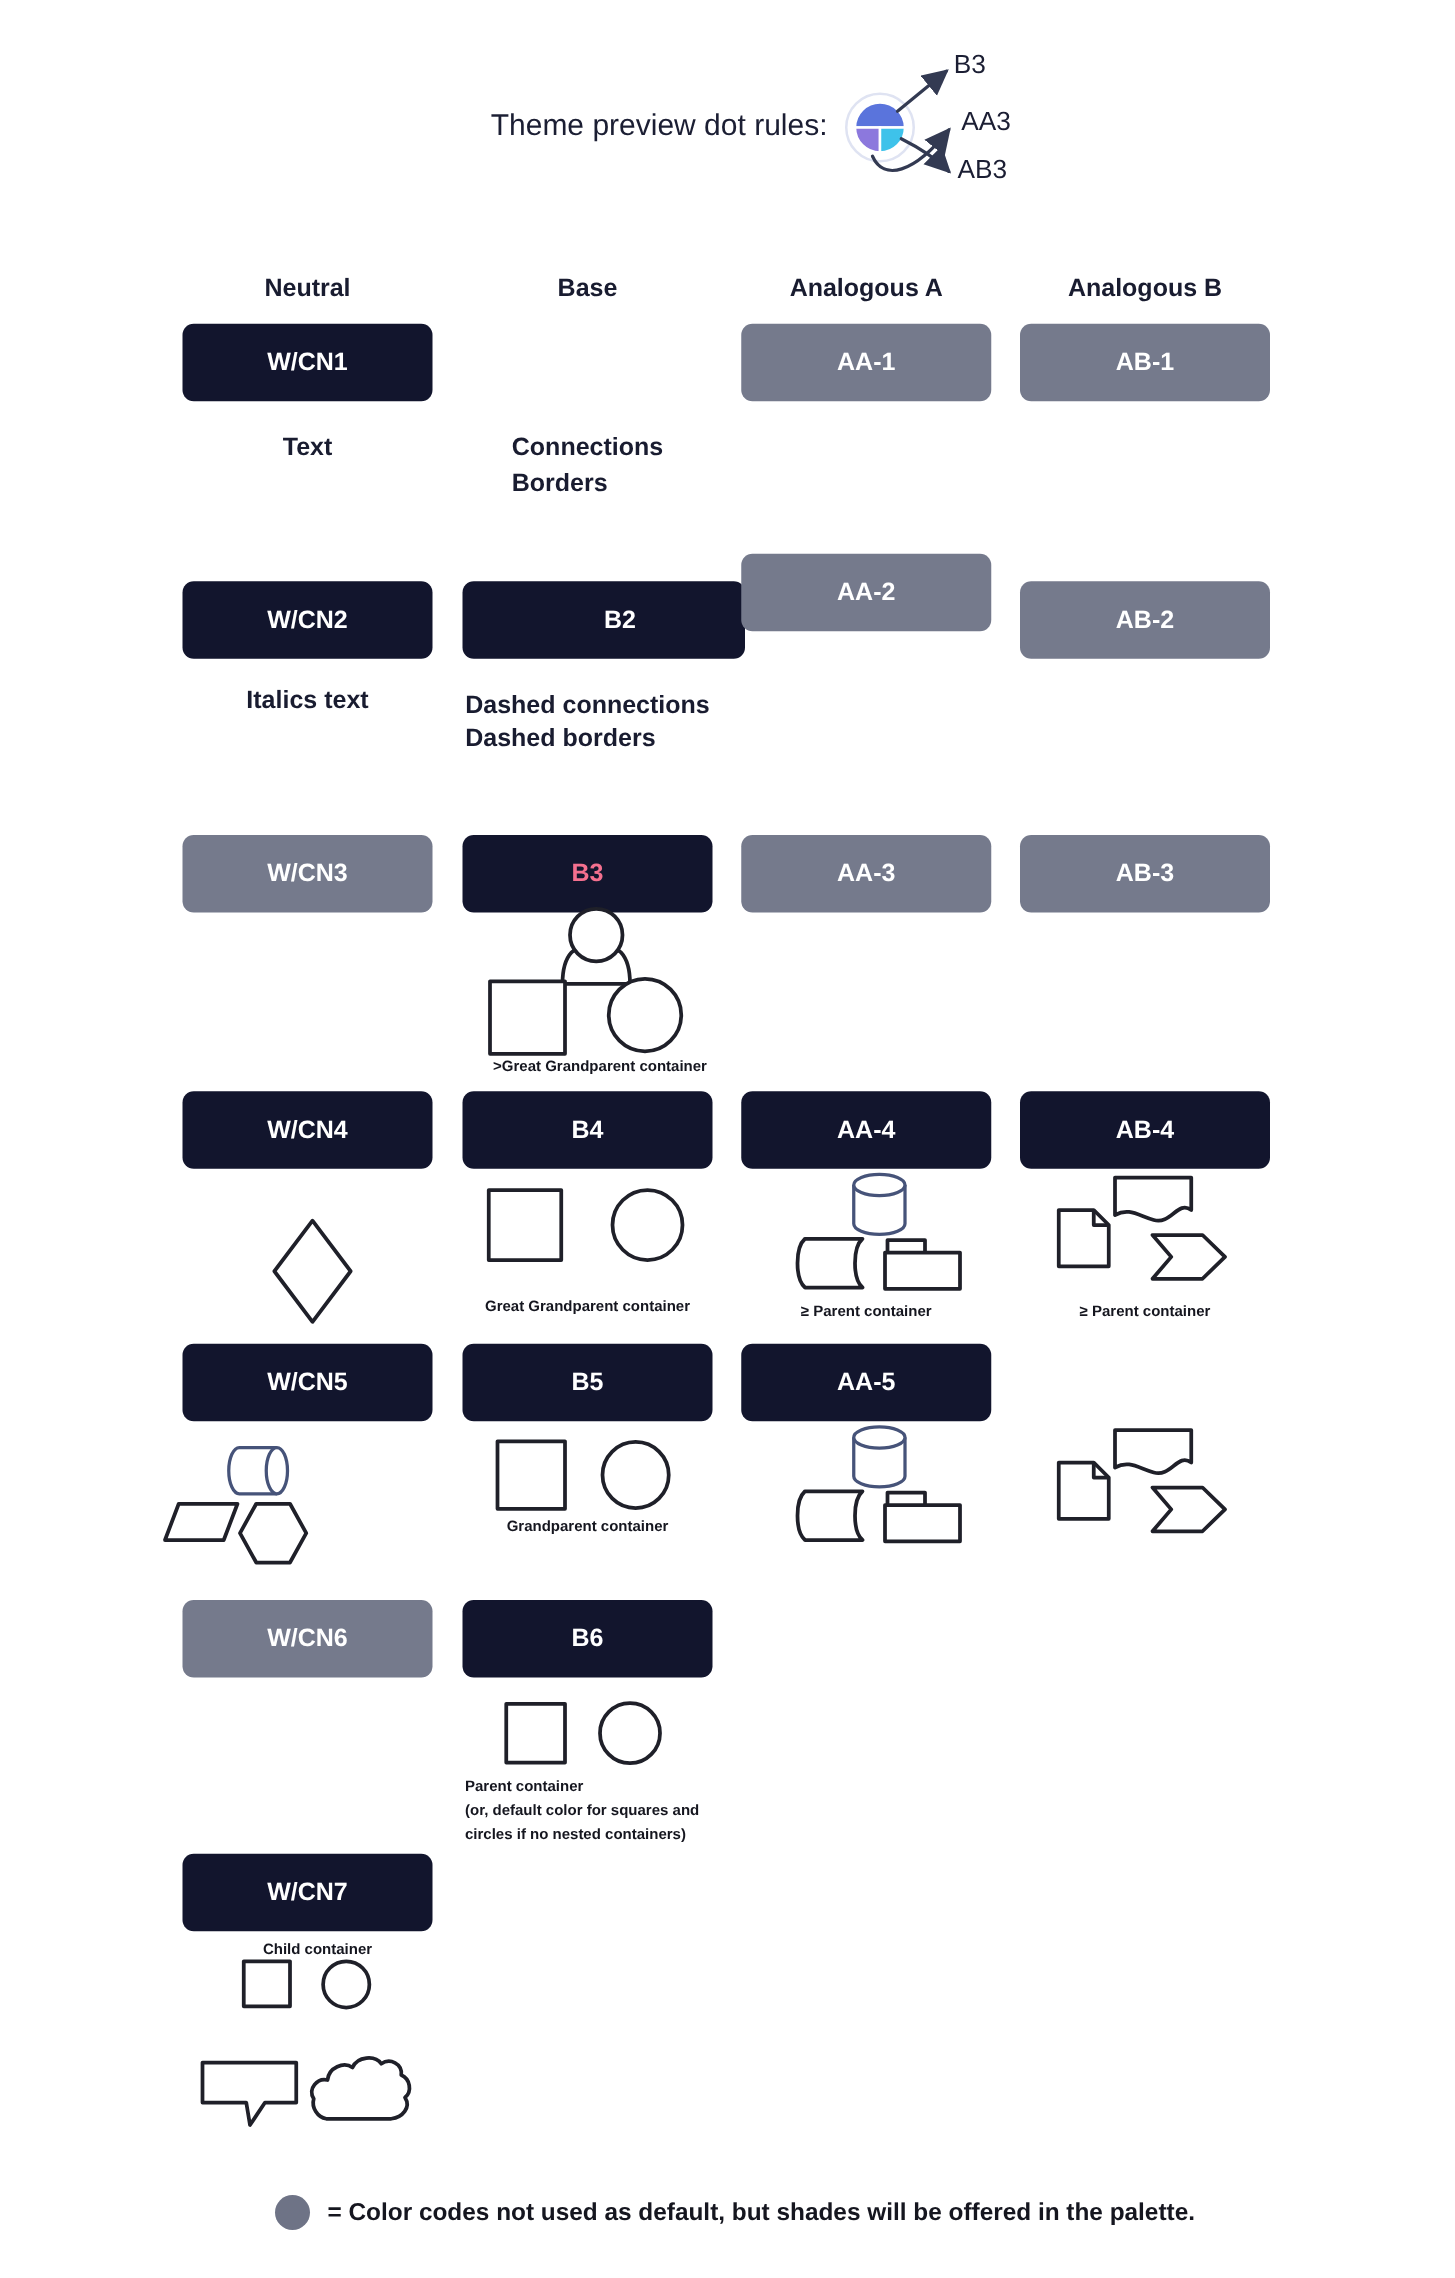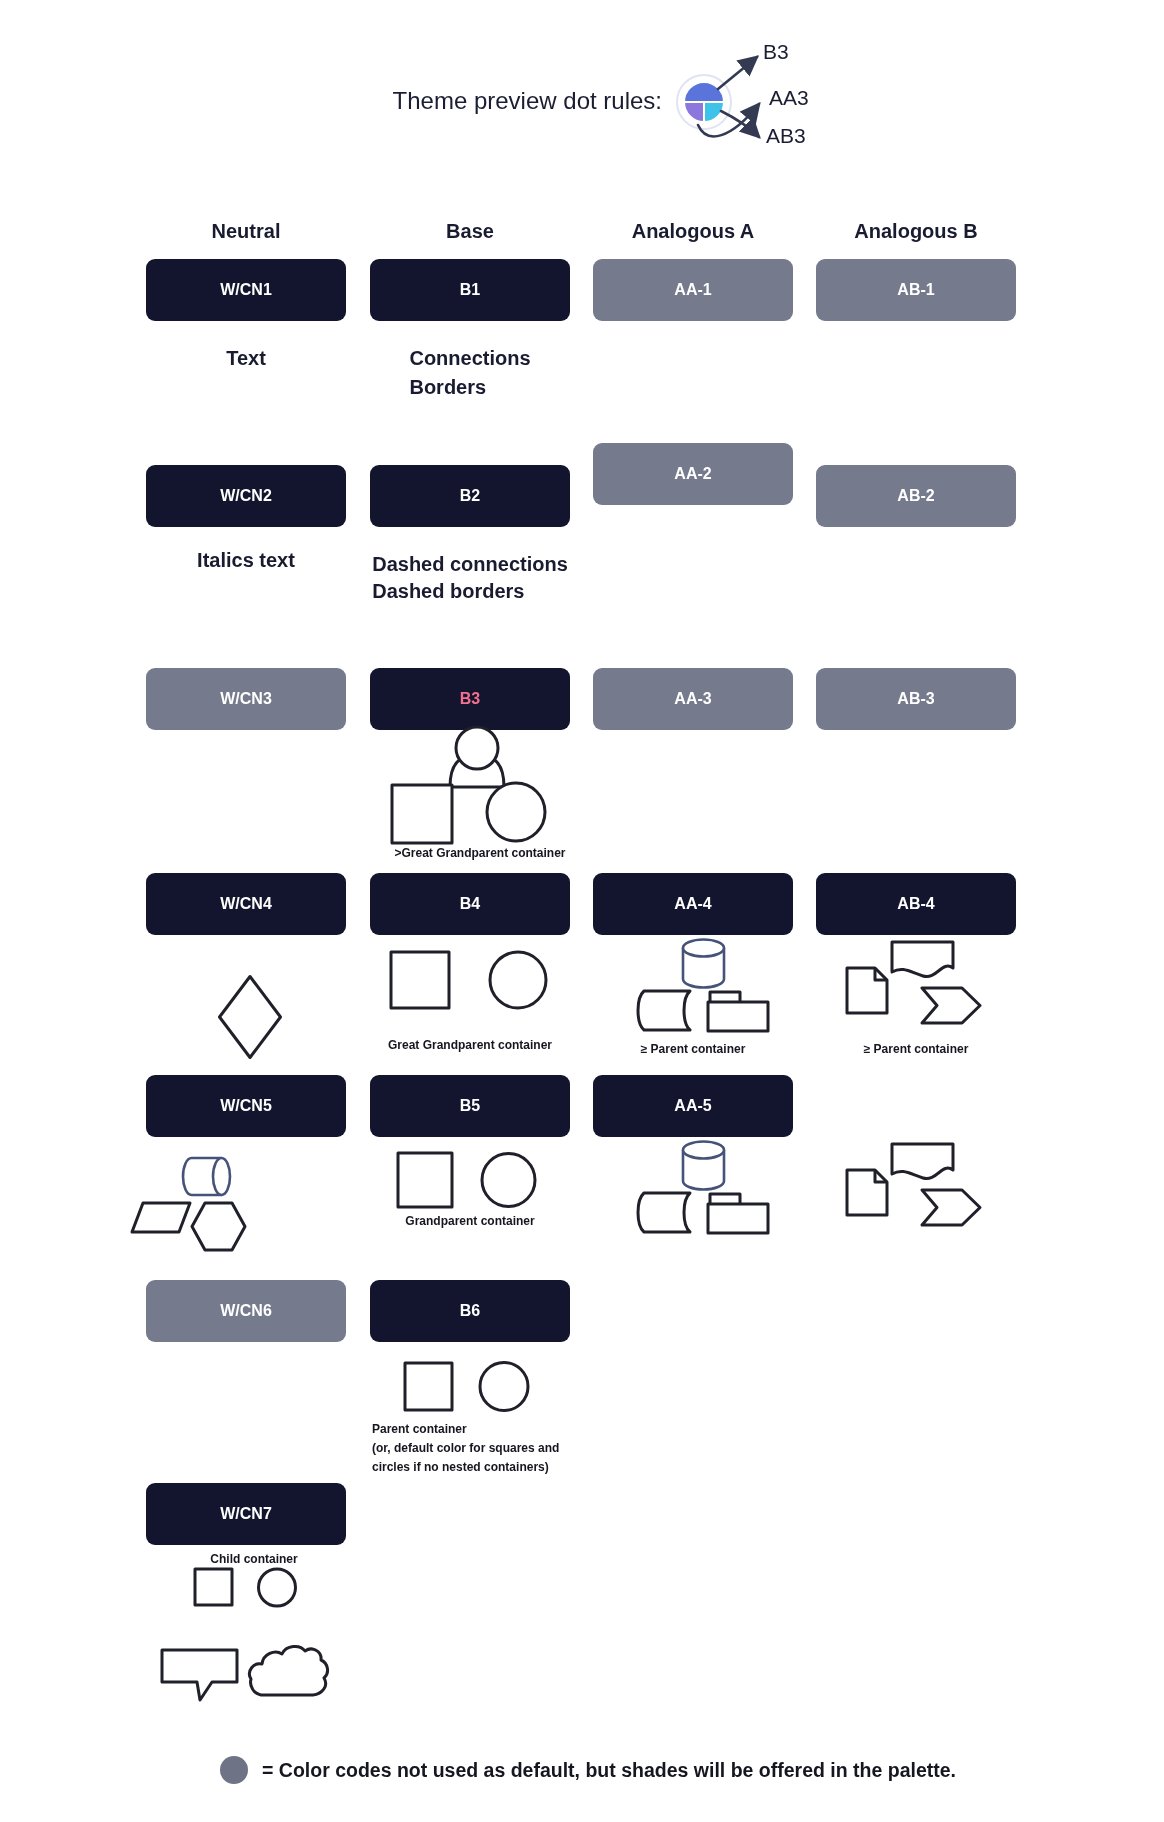--- a/index.html
+++ b/index.html
@@ -7,21 +7,21 @@
     position:relative;width:1164px;height:1822px;background:#ffffff;
     font-family:"Liberation Sans",sans-serif;overflow:hidden;
   }
   .abs{position:absolute;}
   .title{font-size:24px;color:#1b1e33;text-align:right;}
   .dot-label{font-size:21px;color:#1b1e33;}
   .hdr{width:200px;text-align:center;font-weight:700;font-size:20px;color:#191c30;}
   .pill{
     position:absolute;width:200px;height:62px;border-radius:9px;
     display:flex;align-items:center;justify-content:center;
-    font-weight:700;font-size:16px;color:#ffffff;
+    font-weight:700;font-size:20px;color:#ffffff;
   }
   .pill.navy{background:#12152d;}
   .pill.gray{background:#757a8c;}
   .pill.pink-text{color:#f4708f;}
   .cap{position:absolute;font-weight:700;color:#191c30;}
   .cap-lg{font-size:20px;line-height:29px;}
   .cap-sm{font-size:12px;line-height:19px;color:#15161f;}
   .tc{text-align:center;}
   .inner-left{display:inline-block;text-align:left;}
   .legend-dot{width:28px;height:28px;border-radius:50%;background:#6e7386;}
@@ -56,34 +56,33 @@
   <div class="abs dot-label" style="left:763px;top:40px;">B3</div>
   <div class="abs dot-label" style="left:769px;top:86px;text-align:right;">AA3</div>
   <div class="abs dot-label" style="left:766px;top:124px;">AB3</div>
 
   <div class="abs hdr" style="left:146px;top:220px;">Neutral</div>
   <div class="abs hdr" style="left:370px;top:220px;">Base</div>
   <div class="abs hdr" style="left:593px;top:220px;">Analogous A</div>
   <div class="abs hdr" style="left:816px;top:220px;">Analogous B</div>
 
   <div class="pill navy" style="left:146px;top:259px;">W/CN1</div>
-  <div class="pill navy" style="left:370px;top:259px;">B1</div>
   <div class="pill gray" style="left:593px;top:259px;">AA-1</div>
   <div class="pill gray" style="left:816px;top:259px;">AB-1</div>
 
   <div class="cap cap-lg tc" style="left:146px;top:344px;width:200px;">Text</div>
   <div class="cap cap-lg tc" style="left:370px;top:344px;width:200px;">
     <div class="inner-left">
       <div>Connections</div>
       <div>Borders</div>
     </div>
   </div>
 
   <div class="pill navy" style="left:146px;top:465px;">W/CN2</div>
-  <div class="pill navy" style="left:370px;top:465px;">B2</div>
+  <div class="pill navy" style="left:370px;top:465px;padding-left:26px;">B2</div>
   <div class="pill gray" style="left:593px;top:443px;">AA-2</div>
   <div class="pill gray" style="left:816px;top:465px;">AB-2</div>
 
   <div class="cap cap-lg tc" style="left:146px;top:546px;width:200px;">Italics text</div>
   <div class="cap cap-lg tc" style="left:360px;top:551px;width:220px;line-height:27px;">
     <div class="inner-left">
       <div>Dashed connections</div>
       <div>Dashed borders</div>
     </div>
   </div>

